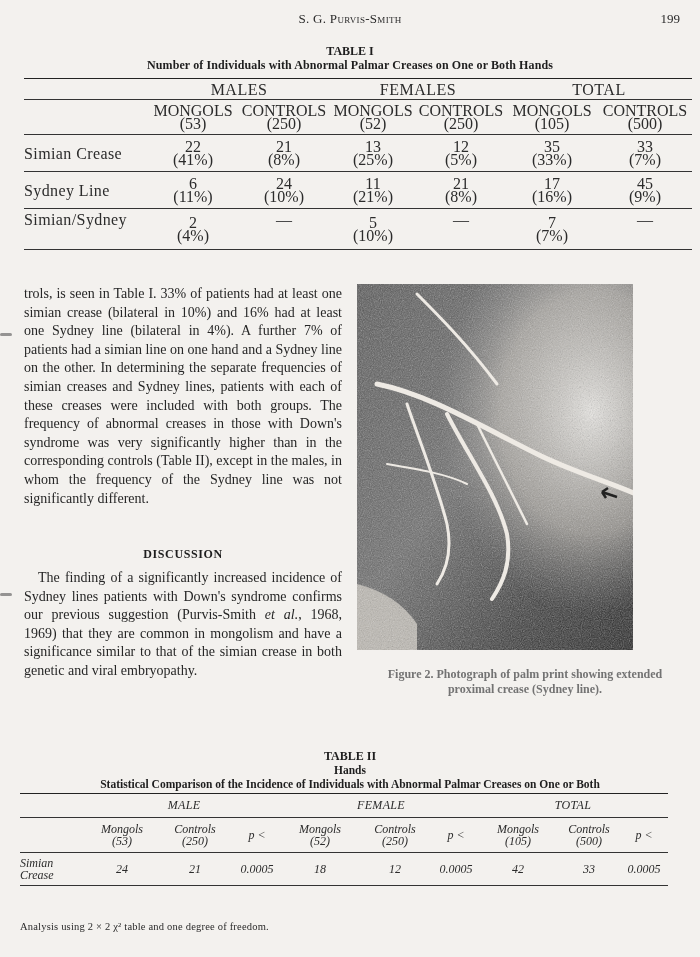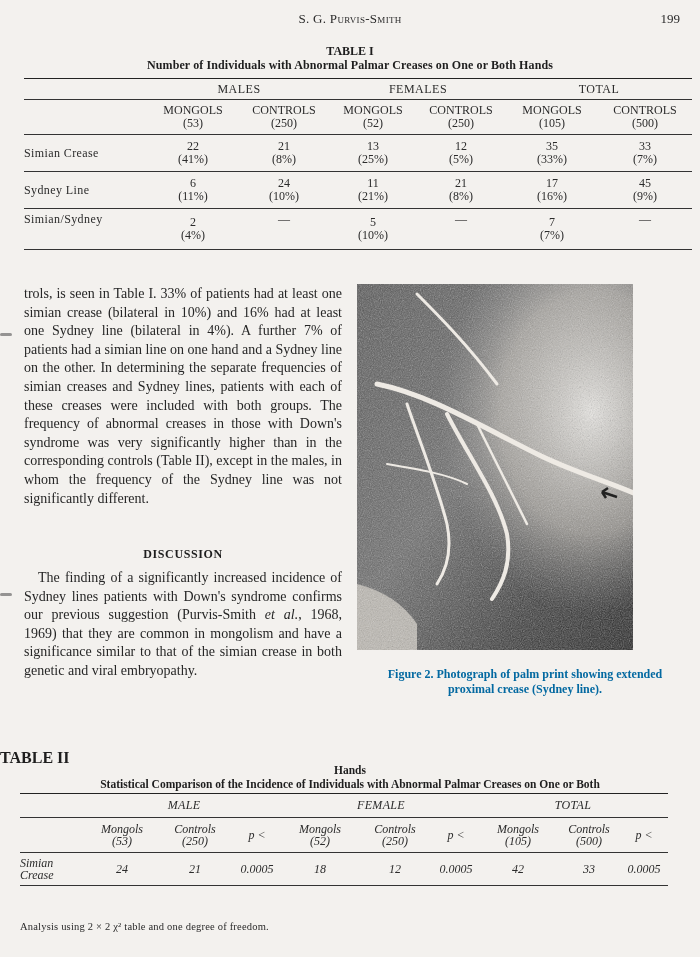--- a/index.html
+++ b/index.html
@@ -15,41 +15,41 @@
       left: 0; top: 11px; width: 700px; text-align: center;
       font-size: 13px; letter-spacing: 0.3px; color: #2a2a2a;
     }
     .running-head .sc { font-variant: small-caps; }
     .page-num { right: 20px; top: 11px; font-size: 13px; color: #2a2a2a; }
 
     
     .t1-title { left: 0; width: 700px; top: 44px; text-align: center; font-weight: bold; font-size: 12px; }
     .t1-caption { left: 0; width: 700px; top: 58px; text-align: center; font-weight: bold; font-size: 12px; letter-spacing: 0.1px; }
     table { border-collapse: collapse; }
-    .t1 { left: 24px; top: 78px; width: 668px; font-size: 12px; color: #2b2b2b; }
+    .t1 { left: 24px; top: 78px; width: 668px; font-size: 16px; color: #2b2b2b; }
     .t1 td, .t1 th { padding: 0; font-weight: normal; text-align: center; line-height: 13px; }
     .t1 .rule-top td { border-top: 1.5px solid #222; height: 0; }
     .t1 tr.group th { height: 20px; vertical-align: middle; border-bottom: 1.5px solid #333; letter-spacing: 0.5px; }
     .t1 tr.sub th { height: 34px; vertical-align: middle; border-bottom: 1.5px solid #333; }
     .t1 tr.data td { height: 36px; vertical-align: middle; border-bottom: 1.5px solid #333; }
     .t1 td.rowlabel { text-align: left; letter-spacing: 0.4px; }
 
     
     .col-text { left: 24px; width: 318px; font-size: 14px; line-height: 18.6px; color: #262626; text-align: justify; }
     .para1 { top: 285px; }
     .disc-head { left: 24px; width: 318px; top: 547px; text-align: center; font-weight: bold; font-size: 12px; letter-spacing: 0.6px; }
     .para2 { top: 569px; text-indent: 14px; }
     .para2 i { font-style: italic; }
 
     
     .figure { left: 357px; top: 284px; width: 276px; height: 366px; overflow: hidden; }
-    .fig-caption { left: 350px; width: 350px; top: 667px; text-align: center; font-weight: bold; font-size: 12px; line-height: 15px; color: #0369a1; }
-
-    
-    .t2-title { left: 0; width: 700px; top: 749px; text-align: left; font-weight: bold; font-size: 16px; }
+    .fig-caption { left: 350px; width: 350px; top: 667px; text-align: center; font-weight: bold; font-size: 12px; line-height: 15px; color: #737373; }
+
+    
+    .t2-title { left: 0; width: 700px; top: 749px; text-align: center; font-weight: bold; font-size: 12px; }
     .t2-caption { left: 20px; width: 660px; top: 764px; text-align: center; font-weight: bold; font-size: 11.5px; line-height: 13.5px; }
     .t2 { left: 20px; top: 793px; width: 648px; font-size: 12px; color: #2b2b2b; }
     .t2 td, .t2 th { padding: 0; font-weight: normal; text-align: center; line-height: 12.5px; font-style: italic; }
     .t2 tr.group th { height: 23px; vertical-align: middle; border-top: 1.5px solid #222; border-bottom: 1.5px solid #333; letter-spacing: 0.3px; }
     .t2 tr.sub th { height: 34px; vertical-align: middle; border-bottom: 1.5px solid #333; }
     .t2 tr.data td { height: 32px; vertical-align: middle; border-bottom: 1.5px solid #333; }
     .t2 td.rowlabel { text-align: left; }
     .t2 tr.data.last td { border-bottom: 2px solid #222; }
     .footnote { left: 20px; top: 921px; font-size: 10.5px; line-height: 11px; color: #2a2a2a; letter-spacing: 0.2px; }
     .margin-mark { left: 0; width: 12px; height: 3px; background: #555; border-radius: 2px; opacity: 0.6; }

